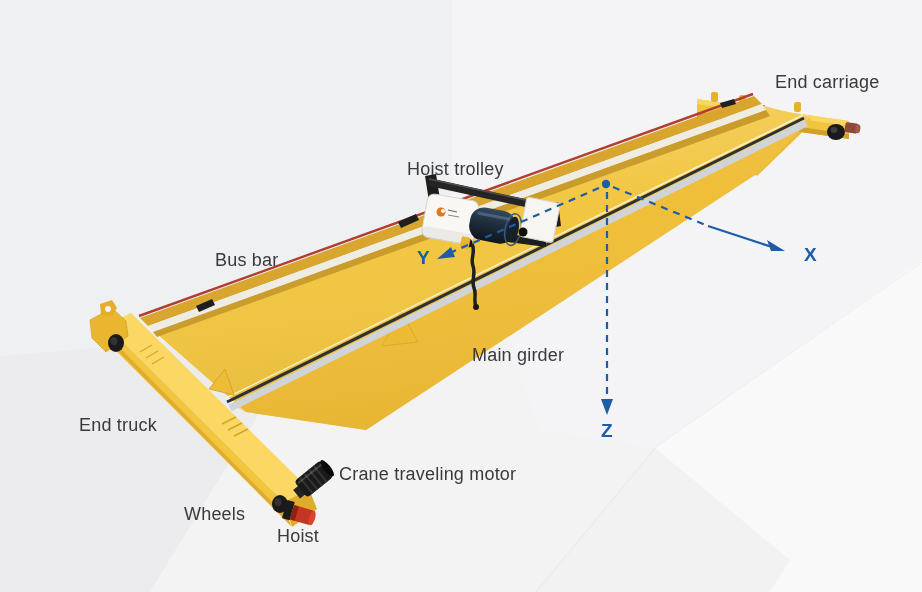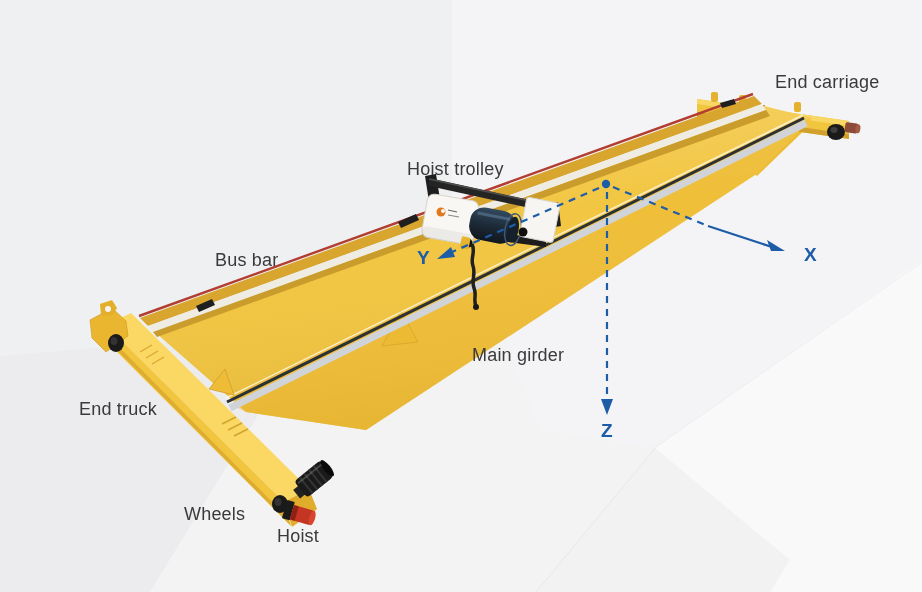--- a/index.html
+++ b/index.html
@@ -195,20 +195,21 @@
     <line class="axes-stroke" x1="607" y1="192" x2="607" y2="398" stroke-dasharray="7 6"></line>
     <polygon class="axes-fill" points="607,415 601,399 613,399" stroke="none"></polygon>
     <circle class="axes-fill" cx="606" cy="184" r="4.2" stroke="none"></circle>
   </g>
 </svg>
 
   <div class="lbl" style="left:775px; top:73px;">End carriage</div>
   <div class="lbl" style="left:407px; top:160px;text-align:center;">Hoist trolley</div>
   <div class="lbl" style="left:192px; top:251px;margin-left:23px;">Bus bar</div>
   <div class="lbl" style="left:472px; top:346px;">Main girder</div>
-  <div class="lbl" style="left:79px;  top:400px;">End truck</div>
+  <div class="lbl" style="left:79px;  top:416px;">End truck</div>
+  <div class="lbl" style="left:339px; top:465px;">Crane traveling motor</div>
   <div class="lbl" style="left:184px; top:505px;text-align:right;">Wheels</div>
   <div class="lbl" style="left:277px; top:527px;">Hoist</div>
 
   <div class="axis-lbl" style="left:804px; top:244px;">X</div>
   <div class="axis-lbl" style="left:417px; top:247px;">Y</div>
   <div class="axis-lbl" style="left:601px; top:420px;">Z</div>
 </div>
 
 </body></html>

